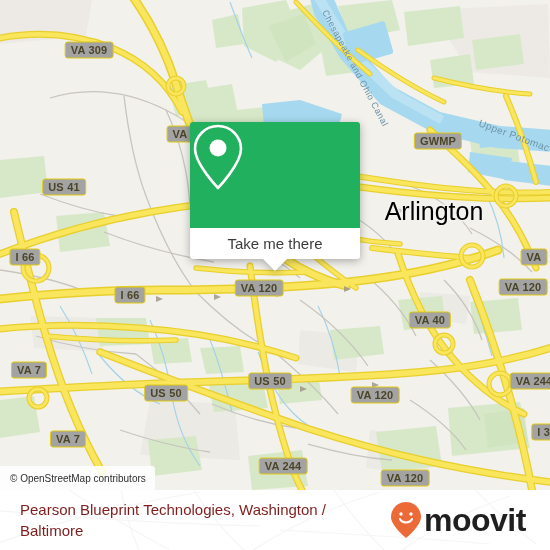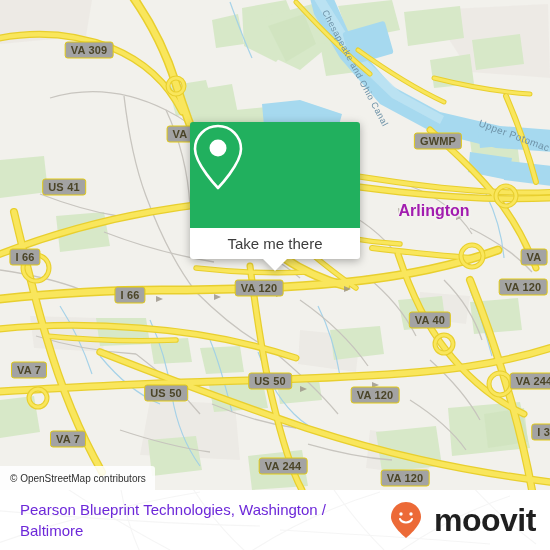--- a/index.html
+++ b/index.html
@@ -28,23 +28,23 @@
     font-size:11px;font-weight:bold;
     letter-spacing:.2px;
     padding:1px 5px 2px 5px;
     line-height:12px;
     white-space:nowrap;
     transform:translate(-50%,-50%);
     box-sizing:border-box;
   }
   .place-label{
     position:absolute;
-    color:#a21caf;
-    font-size:16px;
-    font-weight:700;
+    color:#000000;
+    font-size:25px;
+    font-weight:400;
     white-space:nowrap;
     transform:translate(-50%,-50%);
     text-shadow:
       1.5px 0 2px #f4f3ef,-1.5px 0 2px #f4f3ef,
       0 1.5px 2px #f4f3ef,0 -1.5px 2px #f4f3ef,
       1px 1px 2px #f4f3ef,-1px -1px 2px #f4f3ef,
       1px -1px 2px #f4f3ef,-1px 1px 2px #f4f3ef;
   }
 
   
@@ -94,28 +94,28 @@
   #footer-watermark{
     position:absolute;left:0;top:0;width:550px;height:60px;opacity:.055;
   }
   #footer-inner{
     position:relative;width:100%;height:100%;
     display:flex;align-items:center;
     box-sizing:border-box;padding:0 14px 0 20px;
   }
   #footer-title{
     flex:1 1 auto;
-    color:#6d28d9;
+    color:#7f1d1d;
     font-size:15px;
     line-height:21px;
     padding-right:10px;
     max-width:360px;
   }
   #moovit-logo{
-    flex:0 0 auto;display:flex;align-items:center;gap:12px;
+    flex:0 0 auto;display:flex;align-items:center;gap:2px;
   }
   #moovit-word{
     color:#1f1f1f;font-size:32px;line-height:32px;font-weight:bold;
     letter-spacing:-.5px;
   }
 </style>
 </head>
 <body>
 
 <div id="app">

